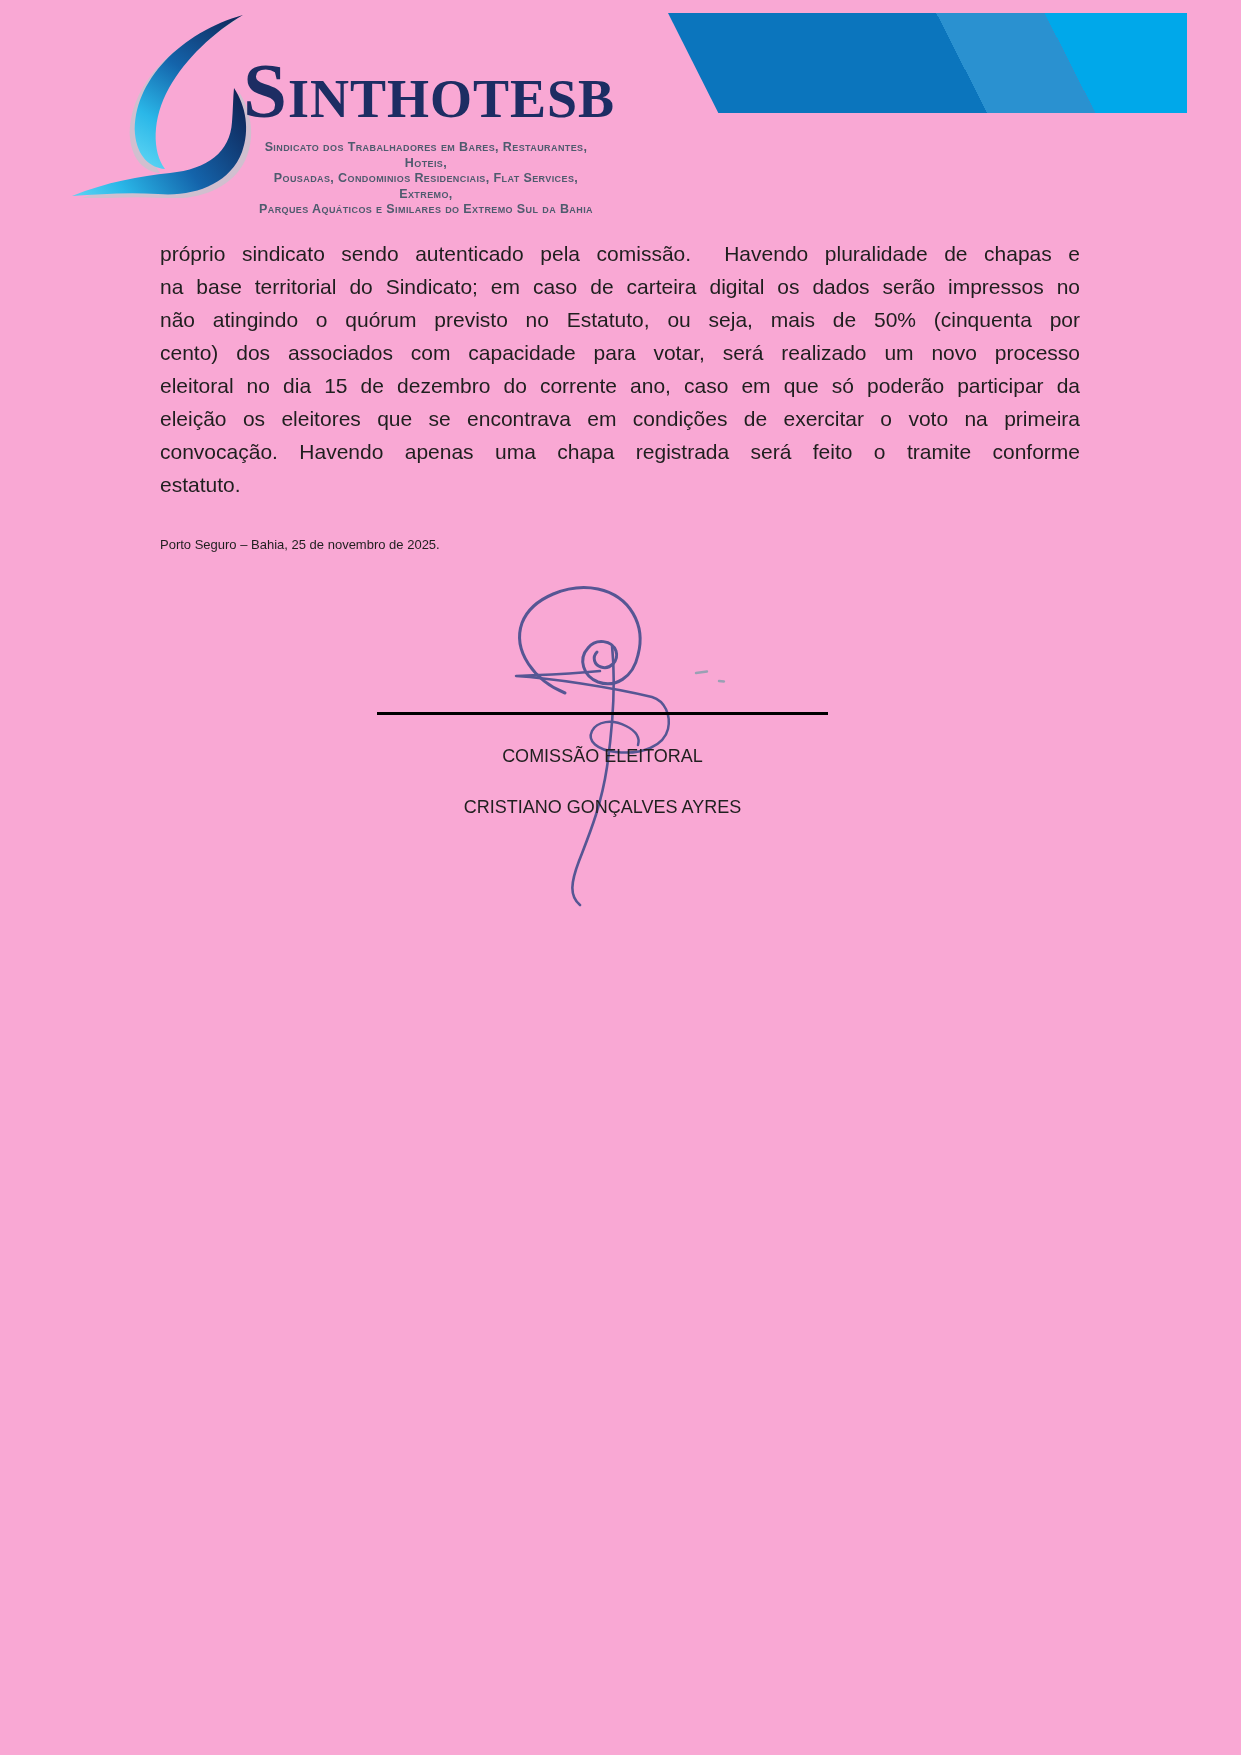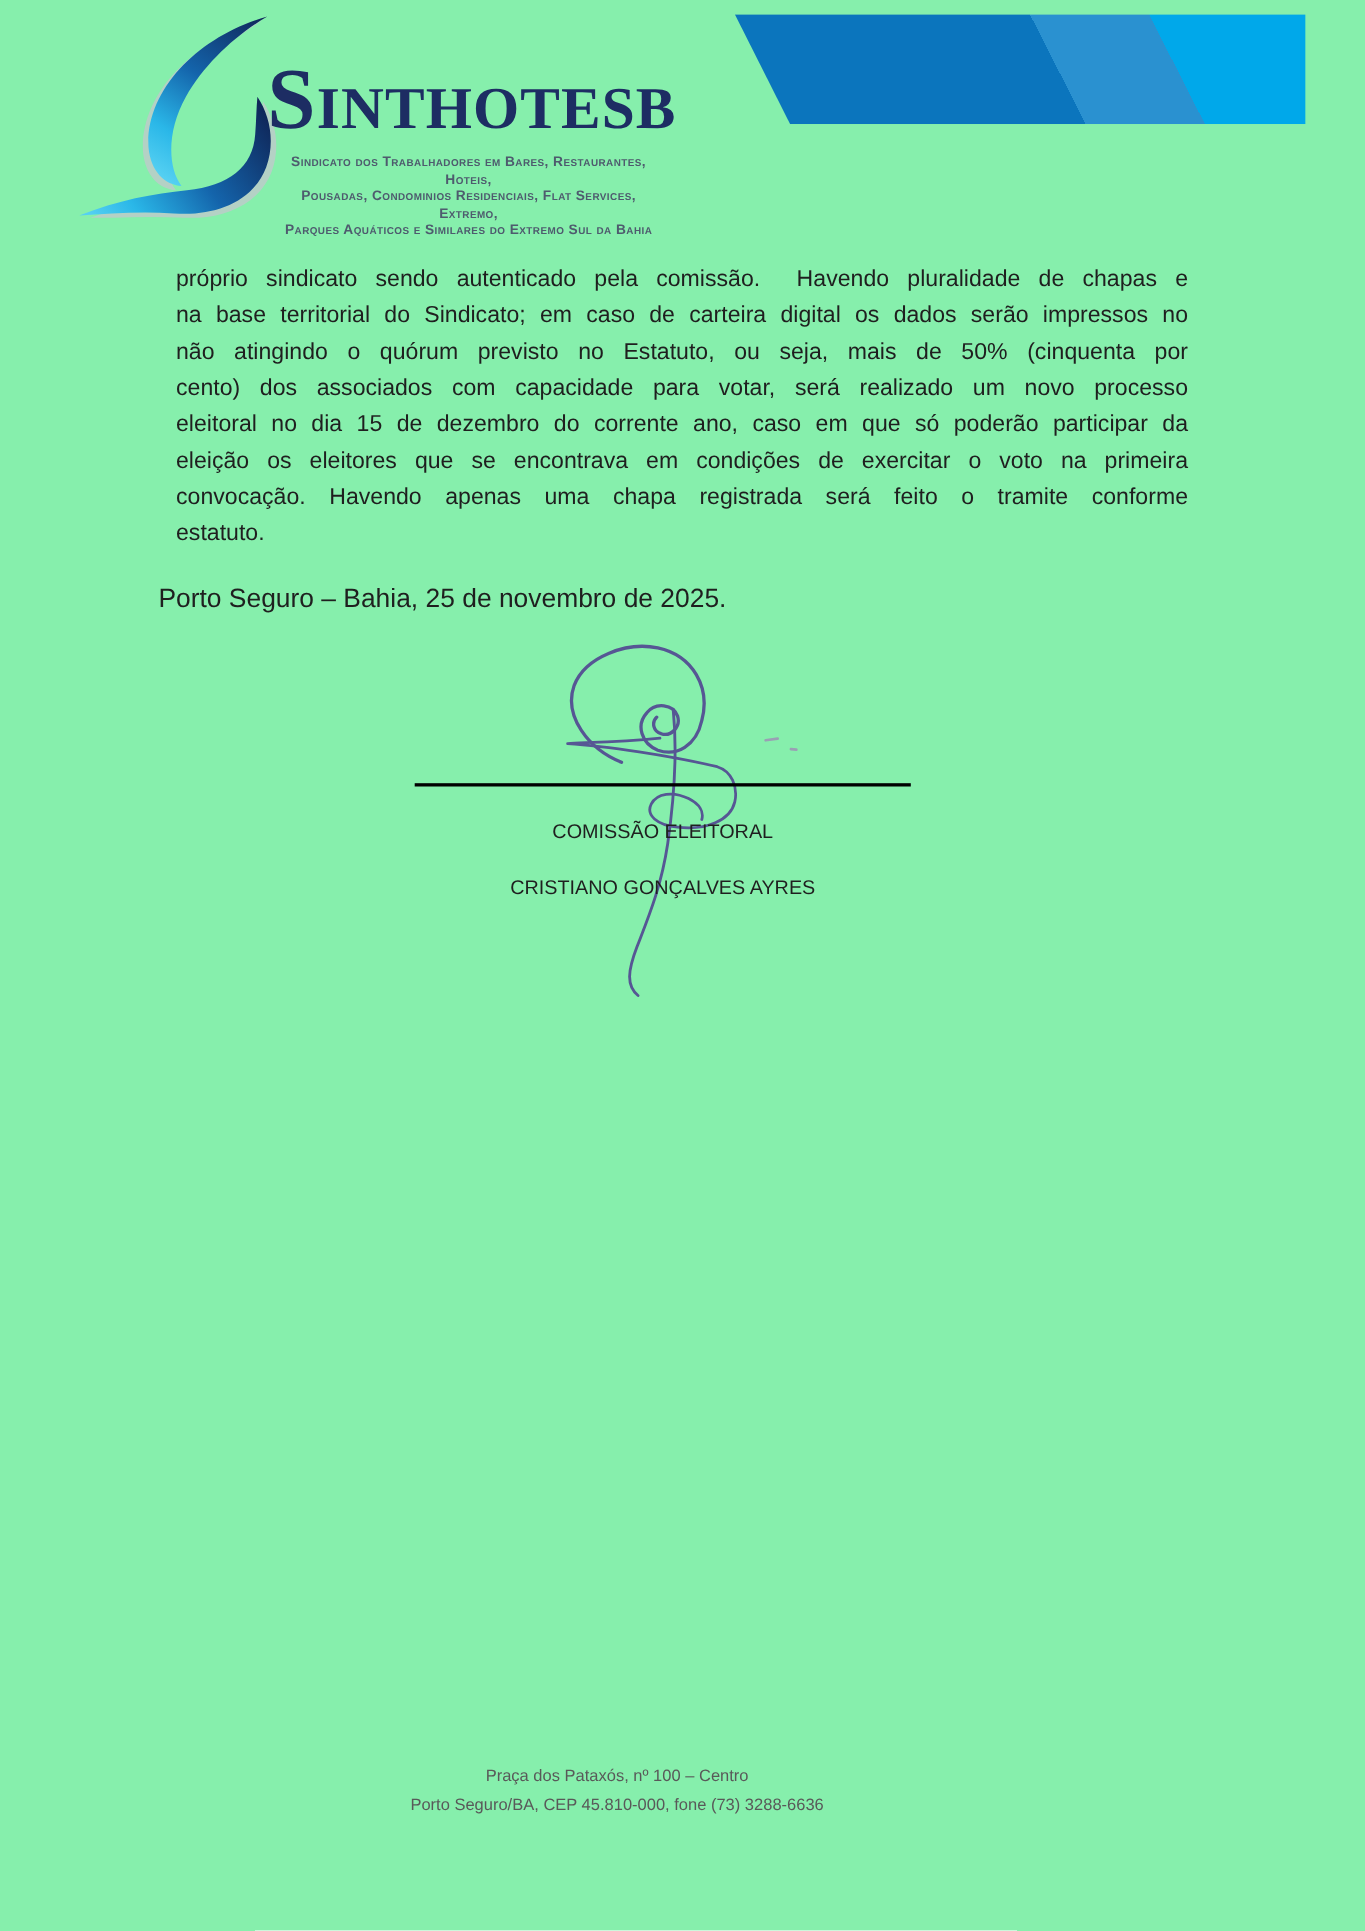--- a/index.html
+++ b/index.html
@@ -1,20 +1,20 @@
 <!DOCTYPE html>
 <html style="--banner_dark: #0b75bd; --banner_mid: #2a91d0; --banner_light: #00a8ea; --title_navy: #1d2d63; --subtitle_blue_gray: #4e5b6e; --footer_gray: #595959; --ink_violet: #565694; --swoosh_navy: #0f2557; --swoosh_blue: #1464ab; --swoosh_cyan: #2ab7e8; --swoosh_light_cyan: #55d0f2; --swoosh_shadow_silver: #c3c7ce;"><head>
 <meta charset="utf-8">
 <style>
   html,body{margin:0;padding:0;background:#ffffff;}
   .page{
     position:relative;
     width:1241px;height:1755px;
     margin:0 auto;
-    background:#86efac;
+    background:#f9a8d4;
     overflow:hidden;
     font-family:"Liberation Sans", sans-serif;
     color:#1f1f1f;
   }
   
   .banner{
     position:absolute;left:668px;top:13px;width:519px;height:100px;
     background:linear-gradient(63deg,
       var(--banner_dark,#0b75bd) 0 56%,
       var(--banner_mid,#2a91d0) 56% 75%,
@@ -43,22 +43,22 @@
     font-weight:bold;
   }
   
   .body-text{
     position:absolute;left:160px;top:237px;width:920px;
     font-size:21px;line-height:33px;
   }
   .body-line{text-align:justify;text-align-last:justify;}
   .body-line:last-child{text-align-last:left;}
   .date-line{
-    position:absolute;left:144px;top:528px;
-    font-size:24px;line-height:33px;
+    position:absolute;left:160px;top:528px;
+    font-size:13px;line-height:33px;
   }
   
   .signature-svg{position:absolute;left:440px;top:575px;}
   .sig-line{
     position:absolute;left:377px;top:712px;width:451px;height:0;
     border-bottom:3px solid #000000;
   }
   .sig-label-1{
     position:absolute;left:377px;top:744px;width:451px;
     text-align:center;font-size:18px;line-height:24px;
@@ -139,18 +139,14 @@
     <g stroke="#9aa0b4" fill="none" stroke-linecap="round">
       <path stroke-width="2.4" d="M256,98 l 11,-1.5"></path>
       <path stroke-width="2.4" d="M279,106 l 5,0.5"></path>
     </g>
   </svg>
 
   <div class="sig-line"></div>
   <div class="sig-label-1">COMISSÃO ELEITORAL</div>
   <div class="sig-label-2">CRISTIANO GONÇALVES AYRES</div>
 
-  <div class="footer">
-    <div>Praça dos Pataxós, nº 100 – Centro</div>
-    <div>Porto Seguro/BA, CEP 45.810-000, fone (73) 3288-6636</div>
-  </div>
 
 </div>
 
 </body></html>

